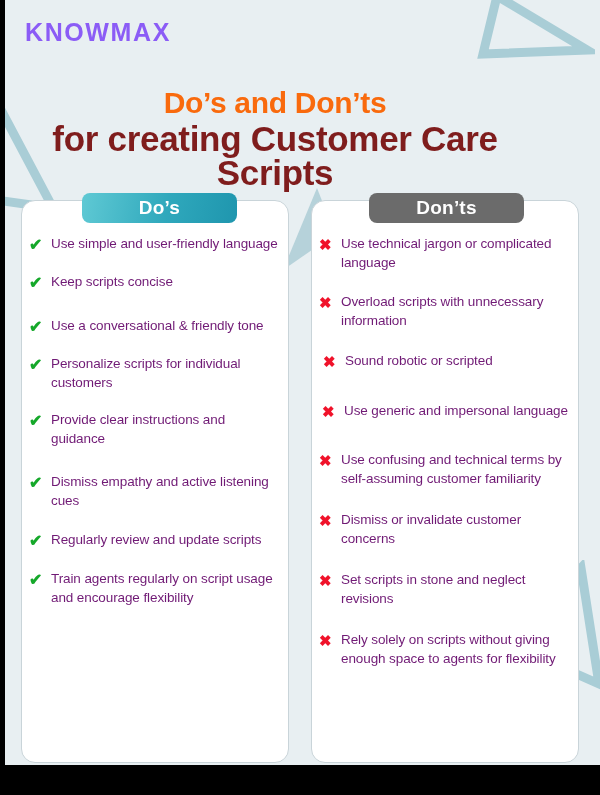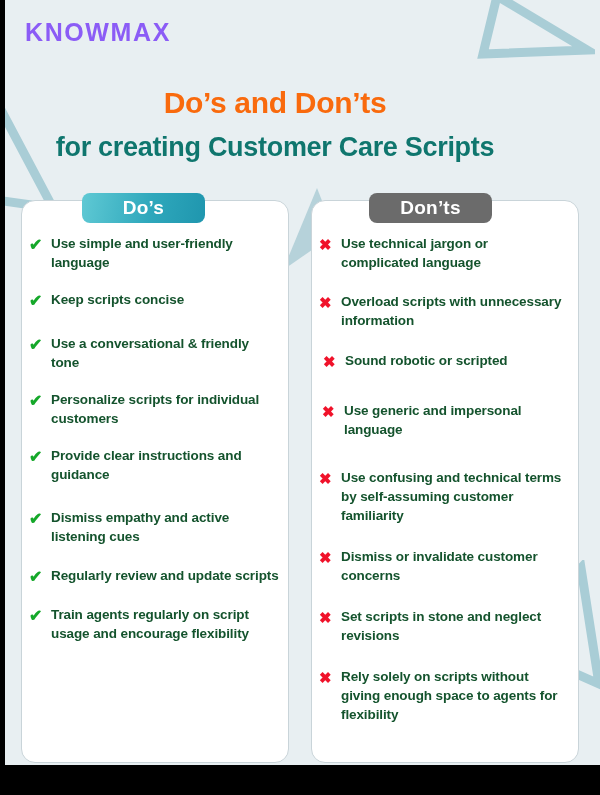--- a/index.html
+++ b/index.html
@@ -55,46 +55,46 @@
     text-align: center;
   }
   #title-line1 {
     font-size: 30px;
     font-weight: 800;
     color: #f96a0d;
     letter-spacing: -0.3px;
     line-height: 34px;
   }
   #title-line2 {
-    font-size: 27px;
+    font-size: 35px;
     font-weight: 800;
-    color: #0f766e;
+    color: #7f1d1d;
     letter-spacing: -0.3px;
     line-height: 34px;
-    margin-top: 10px;
+    margin-top: 2px;
   }
 
   
   .card {
     position: absolute;
     top: 200px;
     width: 268px;
     height: 563px;
     background: #ffffff;
     border: 1px solid #c9d4d9;
     border-radius: 14px;
   }
   #card-dos   { left: 16px; }
   #card-donts { left: 306px; }
 
   
   .pill {
     position: absolute;
     top: 193px;
-    width: 123px;
+    width: 155px;
     height: 30px;
     border-radius: 8px;
     color: #ffffff;
     font-size: 19px;
     font-weight: 700;
     line-height: 30px;
     text-align: center;
     letter-spacing: 0.2px;
   }
   #pill-dos {
@@ -130,22 +130,22 @@
     text-align: left;
     padding-top: 1px;
   }
   .mark.check { color: #15a82a; font-size: 16px; }
   .mark.cross { color: #f0122a; font-size: 15px; }
 
   .item-text {
     flex: 1 1 auto;
     font-size: 13.5px;
     line-height: 19px;
-    color: #14532d;
-    font-weight: 700;
+    color: #701a75;
+    font-weight: 400;
     letter-spacing: -0.1px;
   }
 
   
   #list-donts .item { margin-bottom: 20px; }
 </style>
 </head>
 <body>
 
 <div id="stage">

